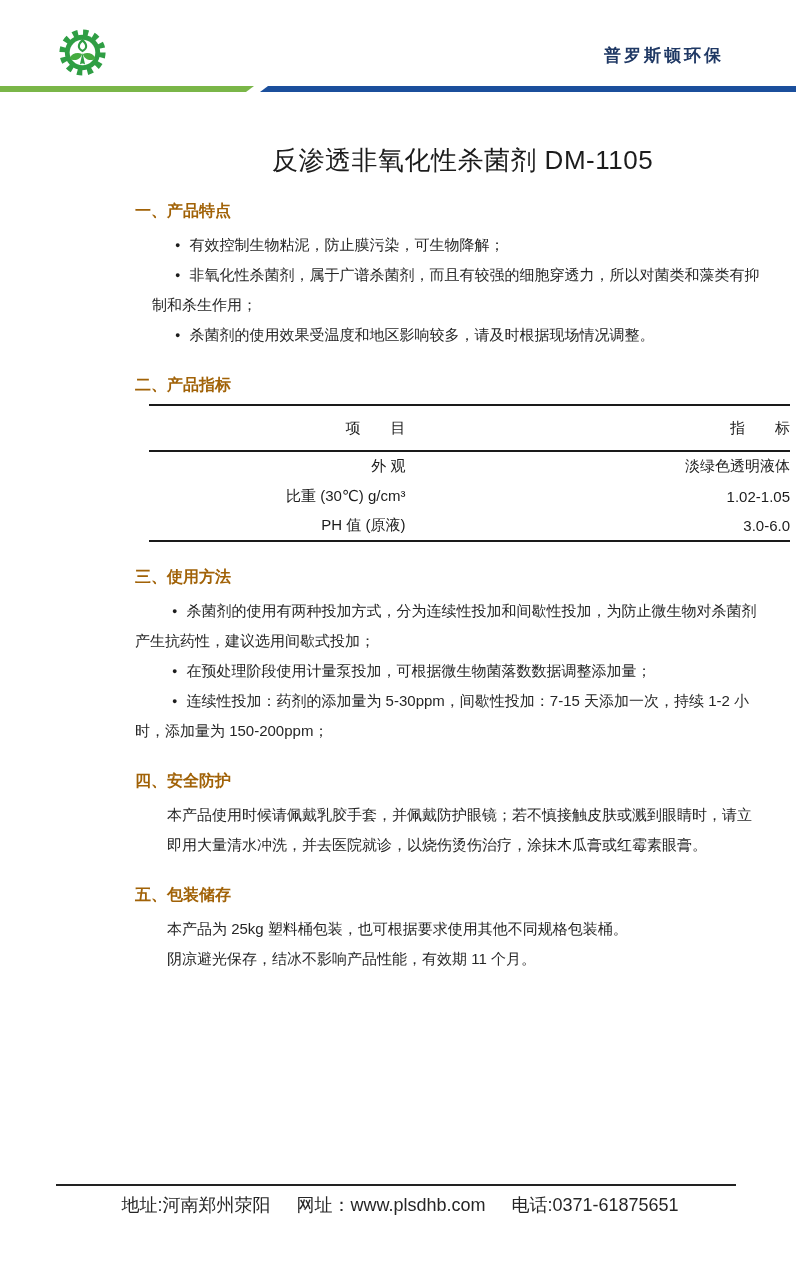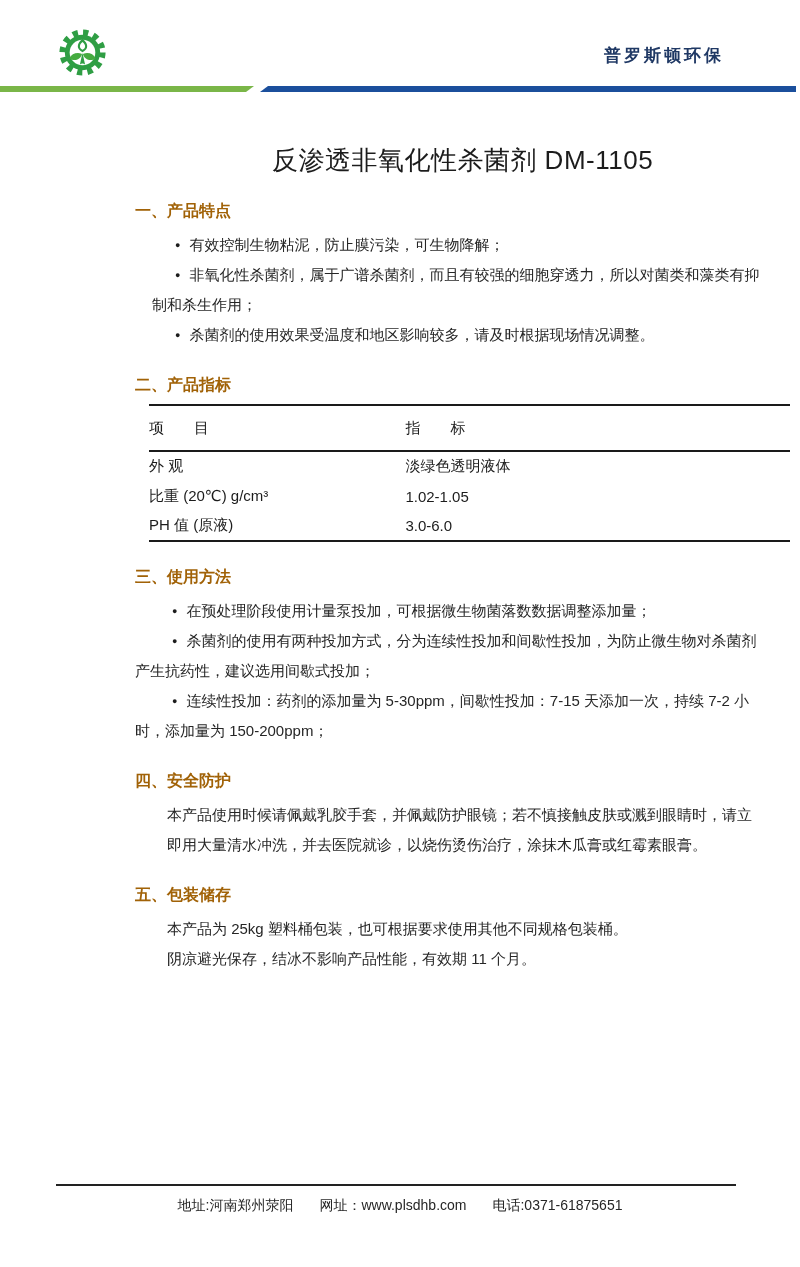--- a/index.html
+++ b/index.html
@@ -43,30 +43,30 @@
 
   
   table.spec {
     width:641px; margin-left:14px; border-collapse:collapse; table-layout:fixed;
     border-top:2px solid #1a1a1a; border-bottom:2px solid #1a1a1a;
     font-size:15px; color:#1c1c1c;
   }
   table.spec col.c1 { width:40%; }
   table.spec col.c2 { width:60%; }
   table.spec th {
-    font-weight:normal; height:46px; text-align:left; vertical-align:middle;
+    font-weight:normal; height:46px; text-align:right; vertical-align:middle;
     border-bottom:2px solid #1a1a1a;
   }
-  table.spec td { height:30px; text-align:left; vertical-align:middle; }
+  table.spec td { height:30px; text-align:right; vertical-align:middle; }
 
   
   .footer-rule { position:absolute; top:1184px; left:56px; width:680px; height:2px; background:#222; }
   .footer-text {
     position:absolute; top:1192px; left:0; width:800px; text-align:center;
-    font-size:14px; line-height:26px; color:#262626;
+    font-size:18px; line-height:26px; color:#262626;
   }
   .footer-text span { margin:0 13px; }
 </style>
 </head>
 <body>
 
 <div id="page">
 
   <svg class="logo" viewBox="0 0 100 100" xmlns="http://www.w3.org/2000/svg">
     <circle cx="50" cy="50" r="34" fill="none" stroke="#2f9e44" stroke-width="13" stroke-dasharray="8.9 8.9"></circle>
@@ -107,36 +107,36 @@
           <th>项　　目</th>
           <th>指　　标</th>
         </tr>
       </thead>
       <tbody>
         <tr>
           <td>外 观</td>
           <td>淡绿色透明液体</td>
         </tr>
         <tr>
-          <td>比重 (20℃) g/cm³</td>
+          <td>比重 (30℃) g/cm³</td>
           <td>1.02-1.05</td>
         </tr>
         <tr>
           <td>PH 值 (原液)</td>
           <td>3.0-6.0</td>
         </tr>
       </tbody>
     </table>
 
     <h2 class="sec-h">三、使用方法</h2>
     <div class="sec-body">
-      <p class="bullet bullet-b"><span class="bm">●</span><span>在预处理阶段使用计量泵投加，可根据微生物菌落数数据调整添加量；</span></p>
       <p class="bullet bullet-b"><span class="bm">●</span><span>杀菌剂的使用有两种投加方式，分为连续性投加和间歇性投加，为防止微生物对杀菌剂
 产生抗药性，建议选用间歇式投加；</span></p>
-      <p class="bullet bullet-b"><span class="bm">●</span><span>连续性投加：药剂的添加量为 5-30ppm，间歇性投加：7-15 天添加一次，持续 7-2 小
+      <p class="bullet bullet-b"><span class="bm">●</span><span>在预处理阶段使用计量泵投加，可根据微生物菌落数数据调整添加量；</span></p>
+      <p class="bullet bullet-b"><span class="bm">●</span><span>连续性投加：药剂的添加量为 5-30ppm，间歇性投加：7-15 天添加一次，持续 1-2 小
 时，添加量为 150-200ppm；</span></p>
     </div>
 
     <h2 class="sec-h">四、安全防护</h2>
     <div class="sec-body">
       <p class="para">本产品使用时候请佩戴乳胶手套，并佩戴防护眼镜；若不慎接触皮肤或溅到眼睛时，请立
 即用大量清水冲洗，并去医院就诊，以烧伤烫伤治疗，涂抹木瓜膏或红霉素眼膏。</p>
     </div>
 
     <h2 class="sec-h">五、包装储存</h2>

